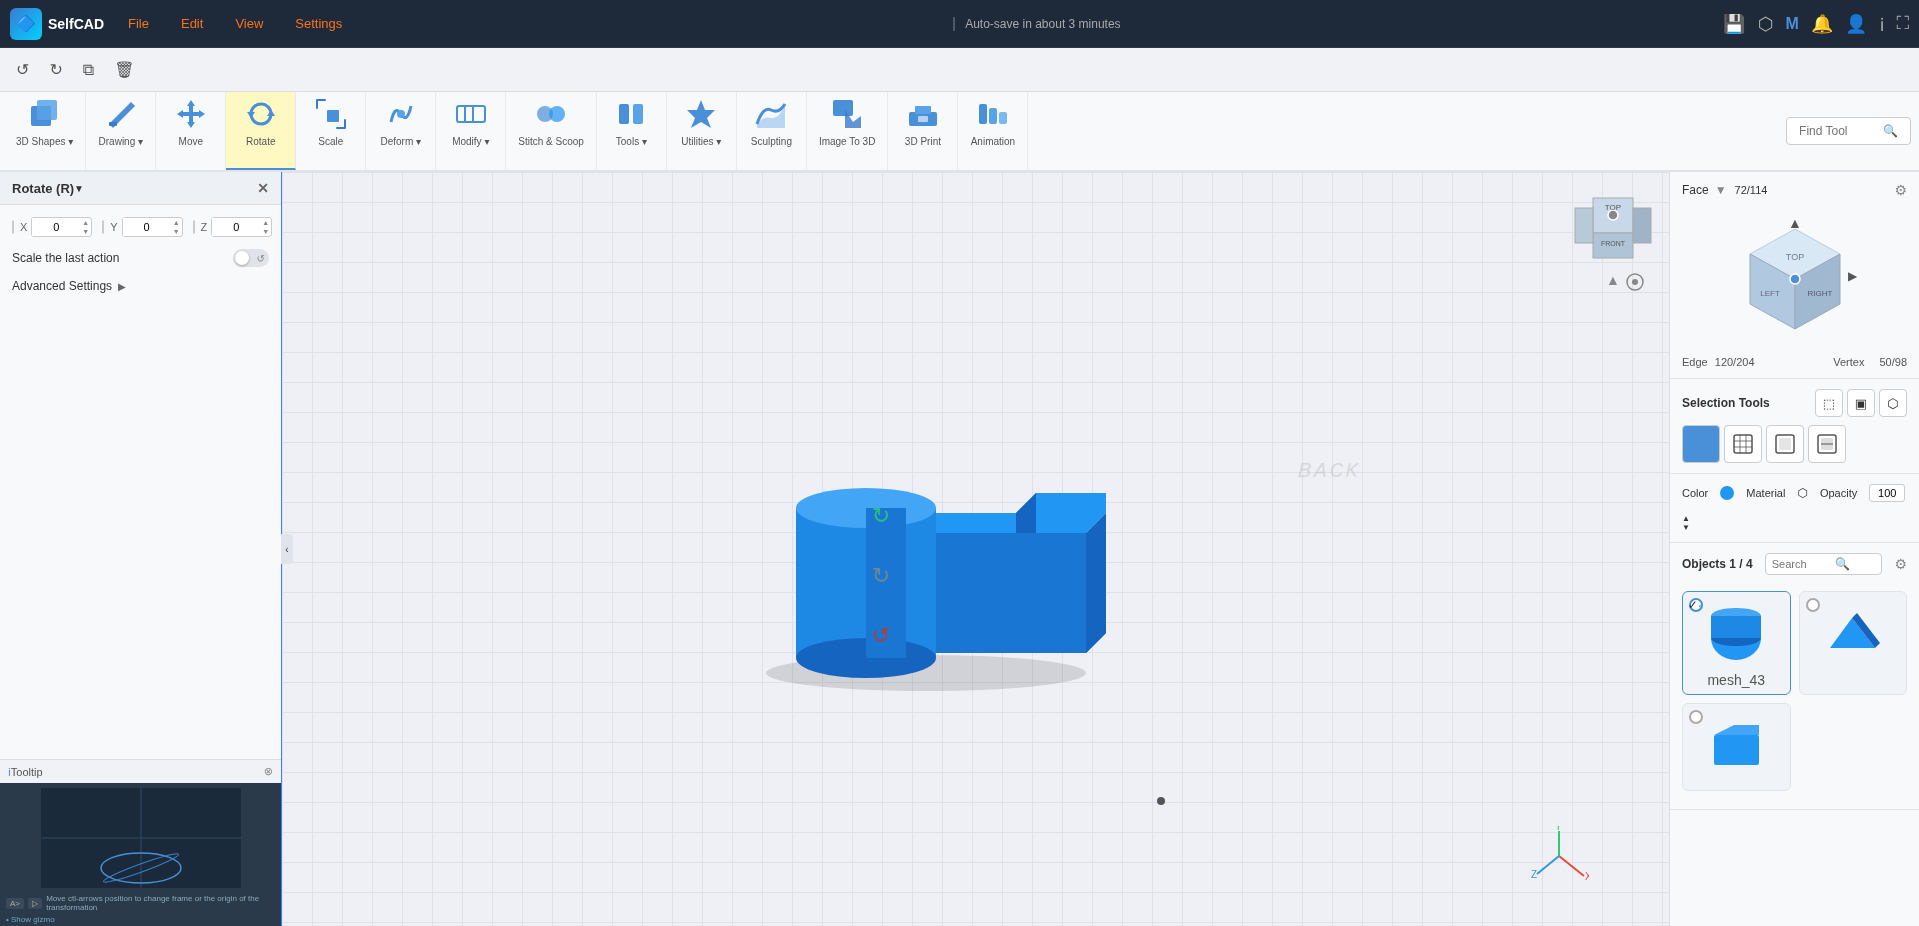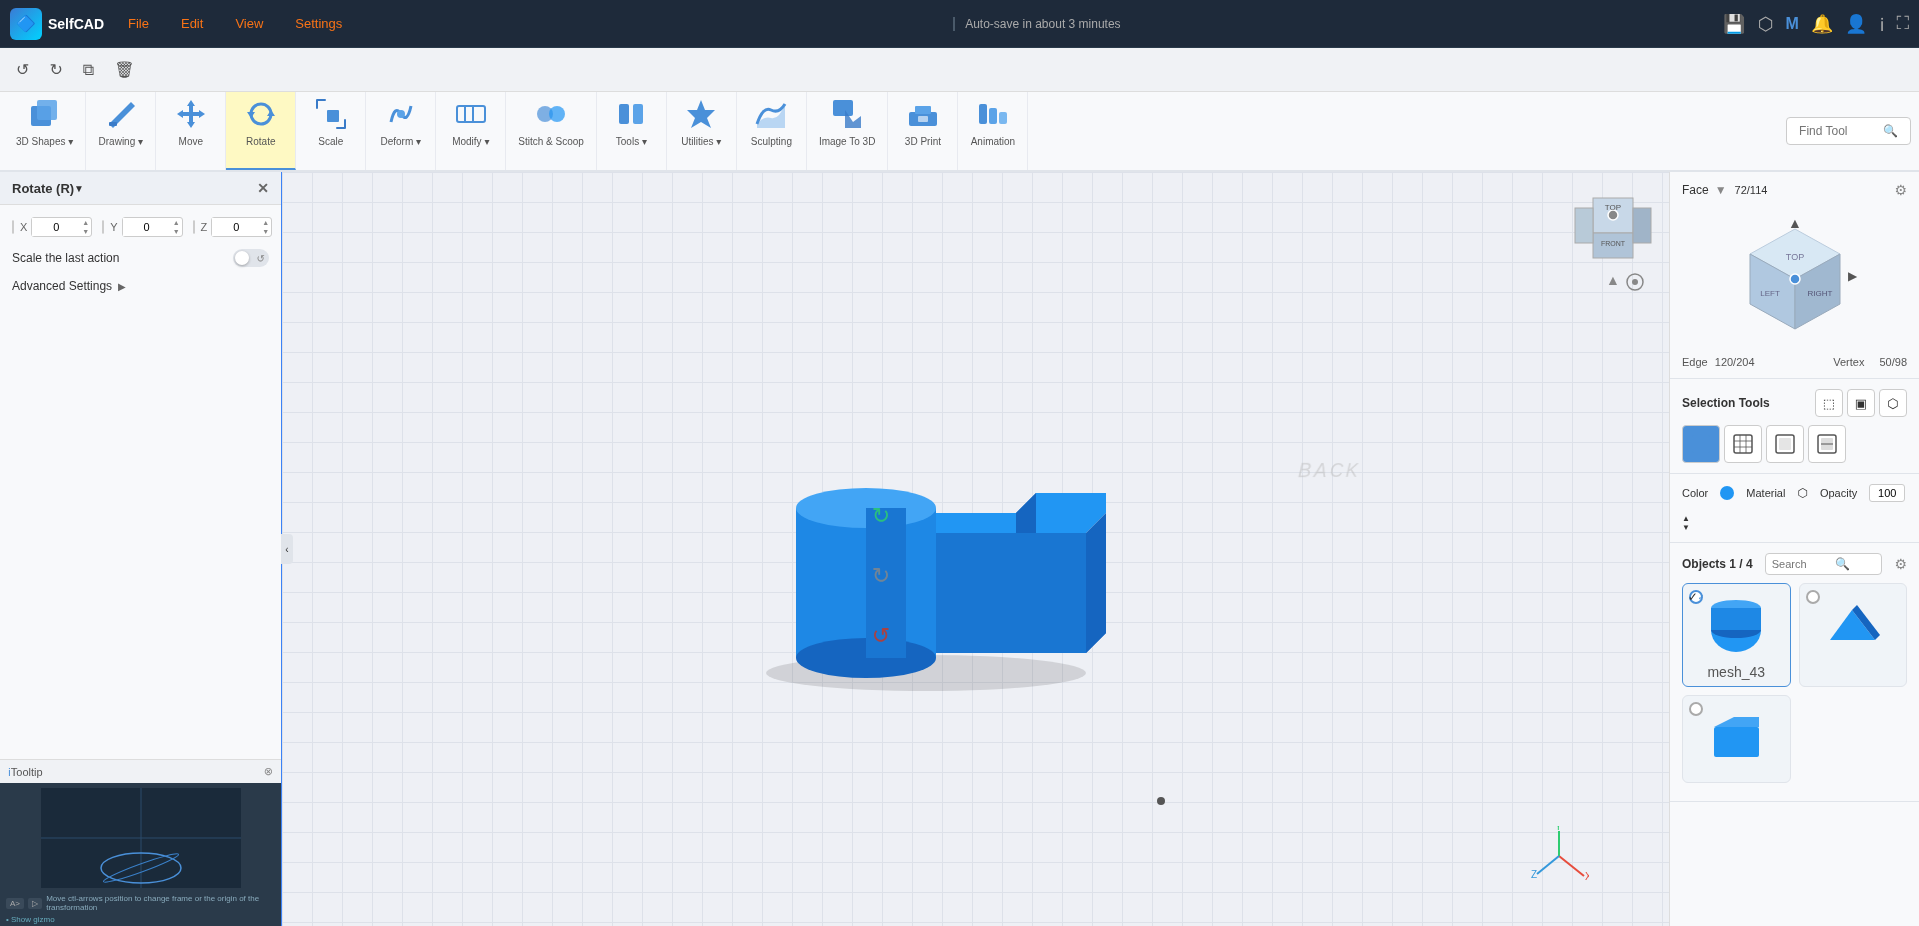--- a/index.html
+++ b/index.html
@@ -602,21 +602,21 @@
         <span style="font-size:11px;">Opacity</span>
         <input class="opacity-input" type="text" value="100" style="">
         <div style="display:flex;flex-direction:column;">
           <span style="font-size:8px;cursor:pointer;">▲</span>
           <span style="font-size:8px;cursor:pointer;">▼</span>
         </div>
       </div>
     </div>
 
     <div class="rp-section">
-      <div style="display:flex;align-items:center;gap:4px;">
+      <div style="display:flex;align-items:center;gap:4px;margin-bottom:8px;">
         <span style="font-size:12px;font-weight:600;white-space:nowrap;">Objects 1 / 4</span>
         <div class="search-box">
           <input type="text" style="width: 60px;" placeholder="Search">
           <span style="color:#888;font-size:12px;">🔍</span>
         </div>
         <span class="gear-icon-sm">⚙</span>
       </div>
 
       <div class="obj-grid">
 

